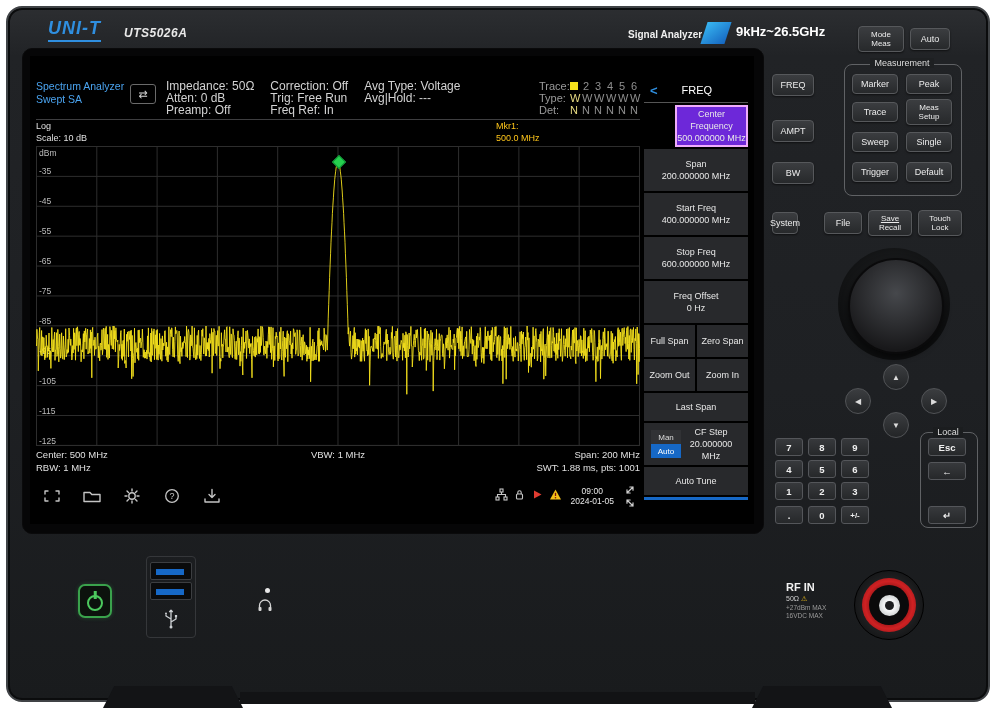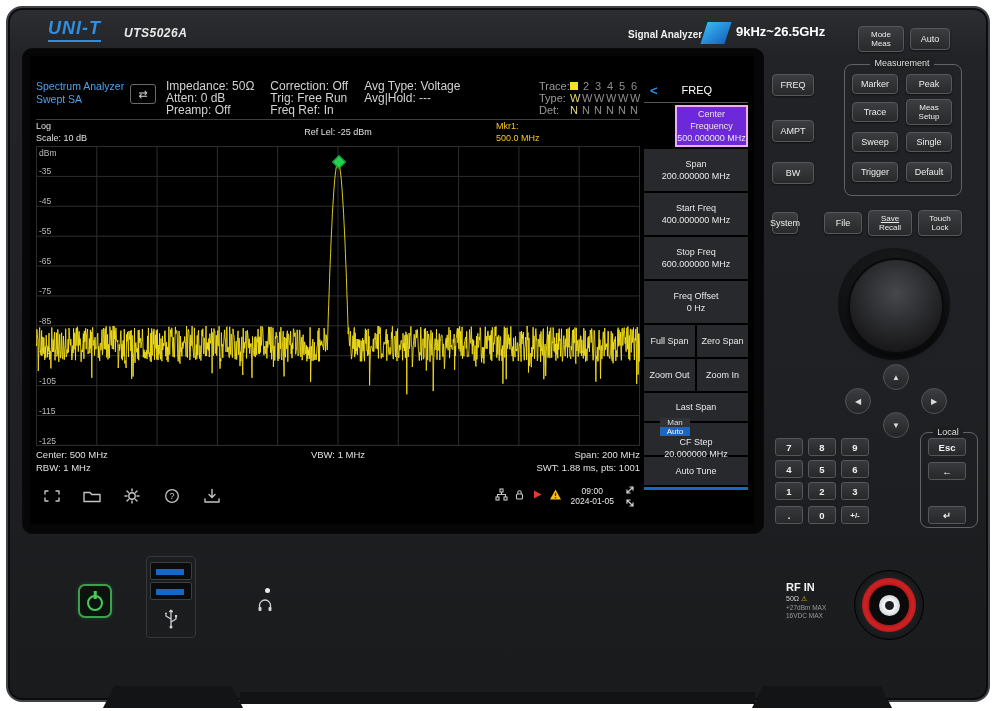--- a/index.html
+++ b/index.html
@@ -65,21 +65,21 @@
   .menu-header{height:24px;display:flex;align-items:center;border-bottom:1px solid #555;}
   .mh-back{color:#2f8fe0;font-weight:bold;font-size:13px;margin-left:6px;cursor:pointer;}
   .mh-title{flex:1;text-align:center;color:#fff;font-size:11px;margin-right:12px;}
   .menu-item{background:#28292c;margin-top:2px;display:flex;flex-direction:column;align-items:center;justify-content:center;color:#e8e8e8;box-sizing:border-box;cursor:pointer;}
   .menu-item.two{height:42px;}
   .menu-item.one{height:28px;font-size:9px;}
   .menu-item.active{border:2px solid #f0abfc;background:#6d28d9;margin-left:31px;}
   .mi-l,.mi-v{font-size:9px;line-height:12px;text-align:center;}
   .menu-pair{display:flex;gap:2px;margin-top:2px;height:32px;}
   .mp-btn{flex:1;background:#28292c;display:flex;align-items:center;justify-content:center;font-size:9px;color:#e8e8e8;cursor:pointer;}
-  .menu-item.cf{height:28px;flex-direction:column;align-items:stretch;padding:16px;}
+  .menu-item.cf{height:42px;flex-direction:row;align-items:stretch;padding:7px;}
   .cf-toggle{width:30px;display:flex;flex-direction:column;}
   .cf-man{flex:1;display:flex;align-items:center;justify-content:center;font-size:8px;color:#ddd;background:#313235;cursor:pointer;}
   .cf-auto{flex:1;display:flex;align-items:center;justify-content:center;font-size:8px;color:#fff;background:#1668c6;cursor:pointer;}
   .cf-main{flex:1;display:flex;flex-direction:column;align-items:center;justify-content:center;}
   .menu-line{height:3px;background:#1668c6;margin-top:2px;}
   
   .pbtn{position:absolute;display:flex;flex-direction:column;align-items:center;justify-content:center;
     background:linear-gradient(#3b3d40,#27292b);border:1px solid #56585b;border-radius:4px;
     color:#ececec;font-size:9px;line-height:10px;box-shadow:0 1px 2px rgba(0,0,0,.55);cursor:pointer;box-sizing:border-box;}
   .pbtn .l2{font-size:8px;line-height:9px;}
@@ -178,21 +178,20 @@
             <span class="tv">N</span>
           </div>
         </div>
       </div>
 
       <div class="graph-header">
         <div class="gh-left">
           <div>Log</div>
           <div>Scale: 10 dB</div>
         </div>
-        <div class="gh-ref">Ref Lel: -25 dBm</div>
         <div class="gh-mkr">
           <div class="mkr-row">
             <span>Mkr1:</span>
             <span>500.0 MHz</span>
           </div>
           <div class="mkr-row">
             <span>Ampt:</span>
             <span>-30.43 dBm</span>
           </div>
         </div>

